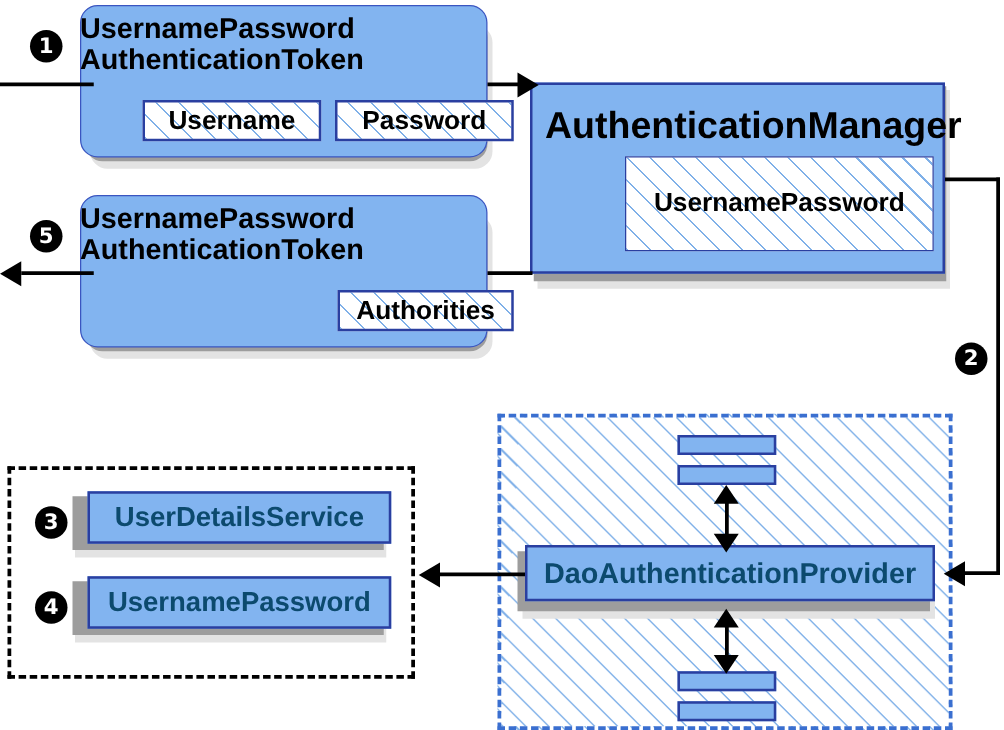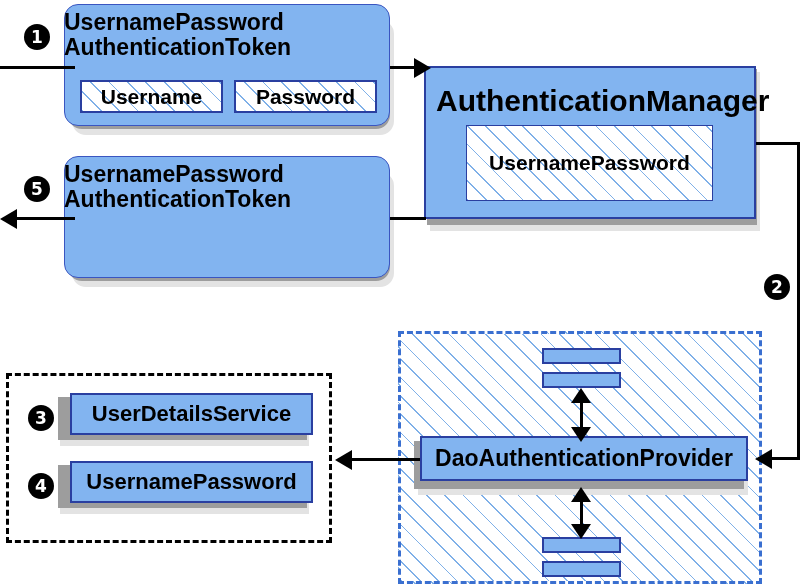--- a/index.html
+++ b/index.html
@@ -17,21 +17,21 @@
     background: #ffffff;
     overflow: hidden;
   }
   .abs { position: absolute; }
 
   
   .blue-box {
     background: #82b4f0;
     border: 2px solid #2a3fa0;
     box-sizing: border-box;
-    color: #000000;
+    color: #0c4a6e;
     font-weight: bold;
     display: flex;
     align-items: center;
     justify-content: center;
     text-align: center;
     z-index: 5;
   }
   .rounded {
     border-radius: 14px;
     border: 1px solid #3a55c0;
@@ -45,20 +45,21 @@
   .shadow-dark  { background: #9d9d9d; }
   .shadow-light { background: #e3e3e3; }
 
   
   .hatch {
     background-color: #ffffff;
     background-image: repeating-linear-gradient(
         45deg,
         #7fb0e8 0px, #7fb0e8 1.2px,
         rgba(255,255,255,0) 1.2px, rgba(255,255,255,0) 13px);
+    margin-left: 34px;
   }
   .hatch-transparent {
     background-image: repeating-linear-gradient(
         45deg,
         #7fb0e8 0px, #7fb0e8 1.2px,
         rgba(255,255,255,0) 1.2px, rgba(255,255,255,0) 13px);
   }
 
   .inner-field {
     border: 2px solid #2a3fa0;
@@ -203,20 +204,23 @@
   <div class="badge" style="left:24px; top:176px;">5</div>
 
   <div class="shadow-light" style="left:72px; top:172px; width:322px; height:115px; border-radius:14px;"></div>
   <div class="shadow-dark" style="left:68px; top:168px; width:322px; height:113px; border-radius:14px;"></div>
 
   <div class="abs blue-box rounded" style="left:64px; top:156px; width:326px; height:122px;"></div>
   <div class="token-title" style="left:64px; top:162px; width:326px; font-size:23px;">
     <div>UsernamePassword</div>
     <div>AuthenticationToken</div>
   </div>
+  <div class="abs inner-field hatch" style="left:236px; top:232px; width:141px; height:33px; font-size:21px;">
+    <span>Authorities</span>
+  </div>
 
   <div class="abs line-h" style="left:390px; top:217px; width:36px;"></div>
 
   <div class="abs line-h" style="left:17px; top:217px; width:58px;"></div>
   <div class="arrow arrow-left" style="left:0px; top:209px;"></div>
 
 
   <div class="abs dashed-blue hatch-transparent" style="left:398px; top:331px; width:364px; height:253px;"></div>
 
   <div class="abs small-bar" style="left:542px; top:348px; width:79px; height:16px;"></div>

